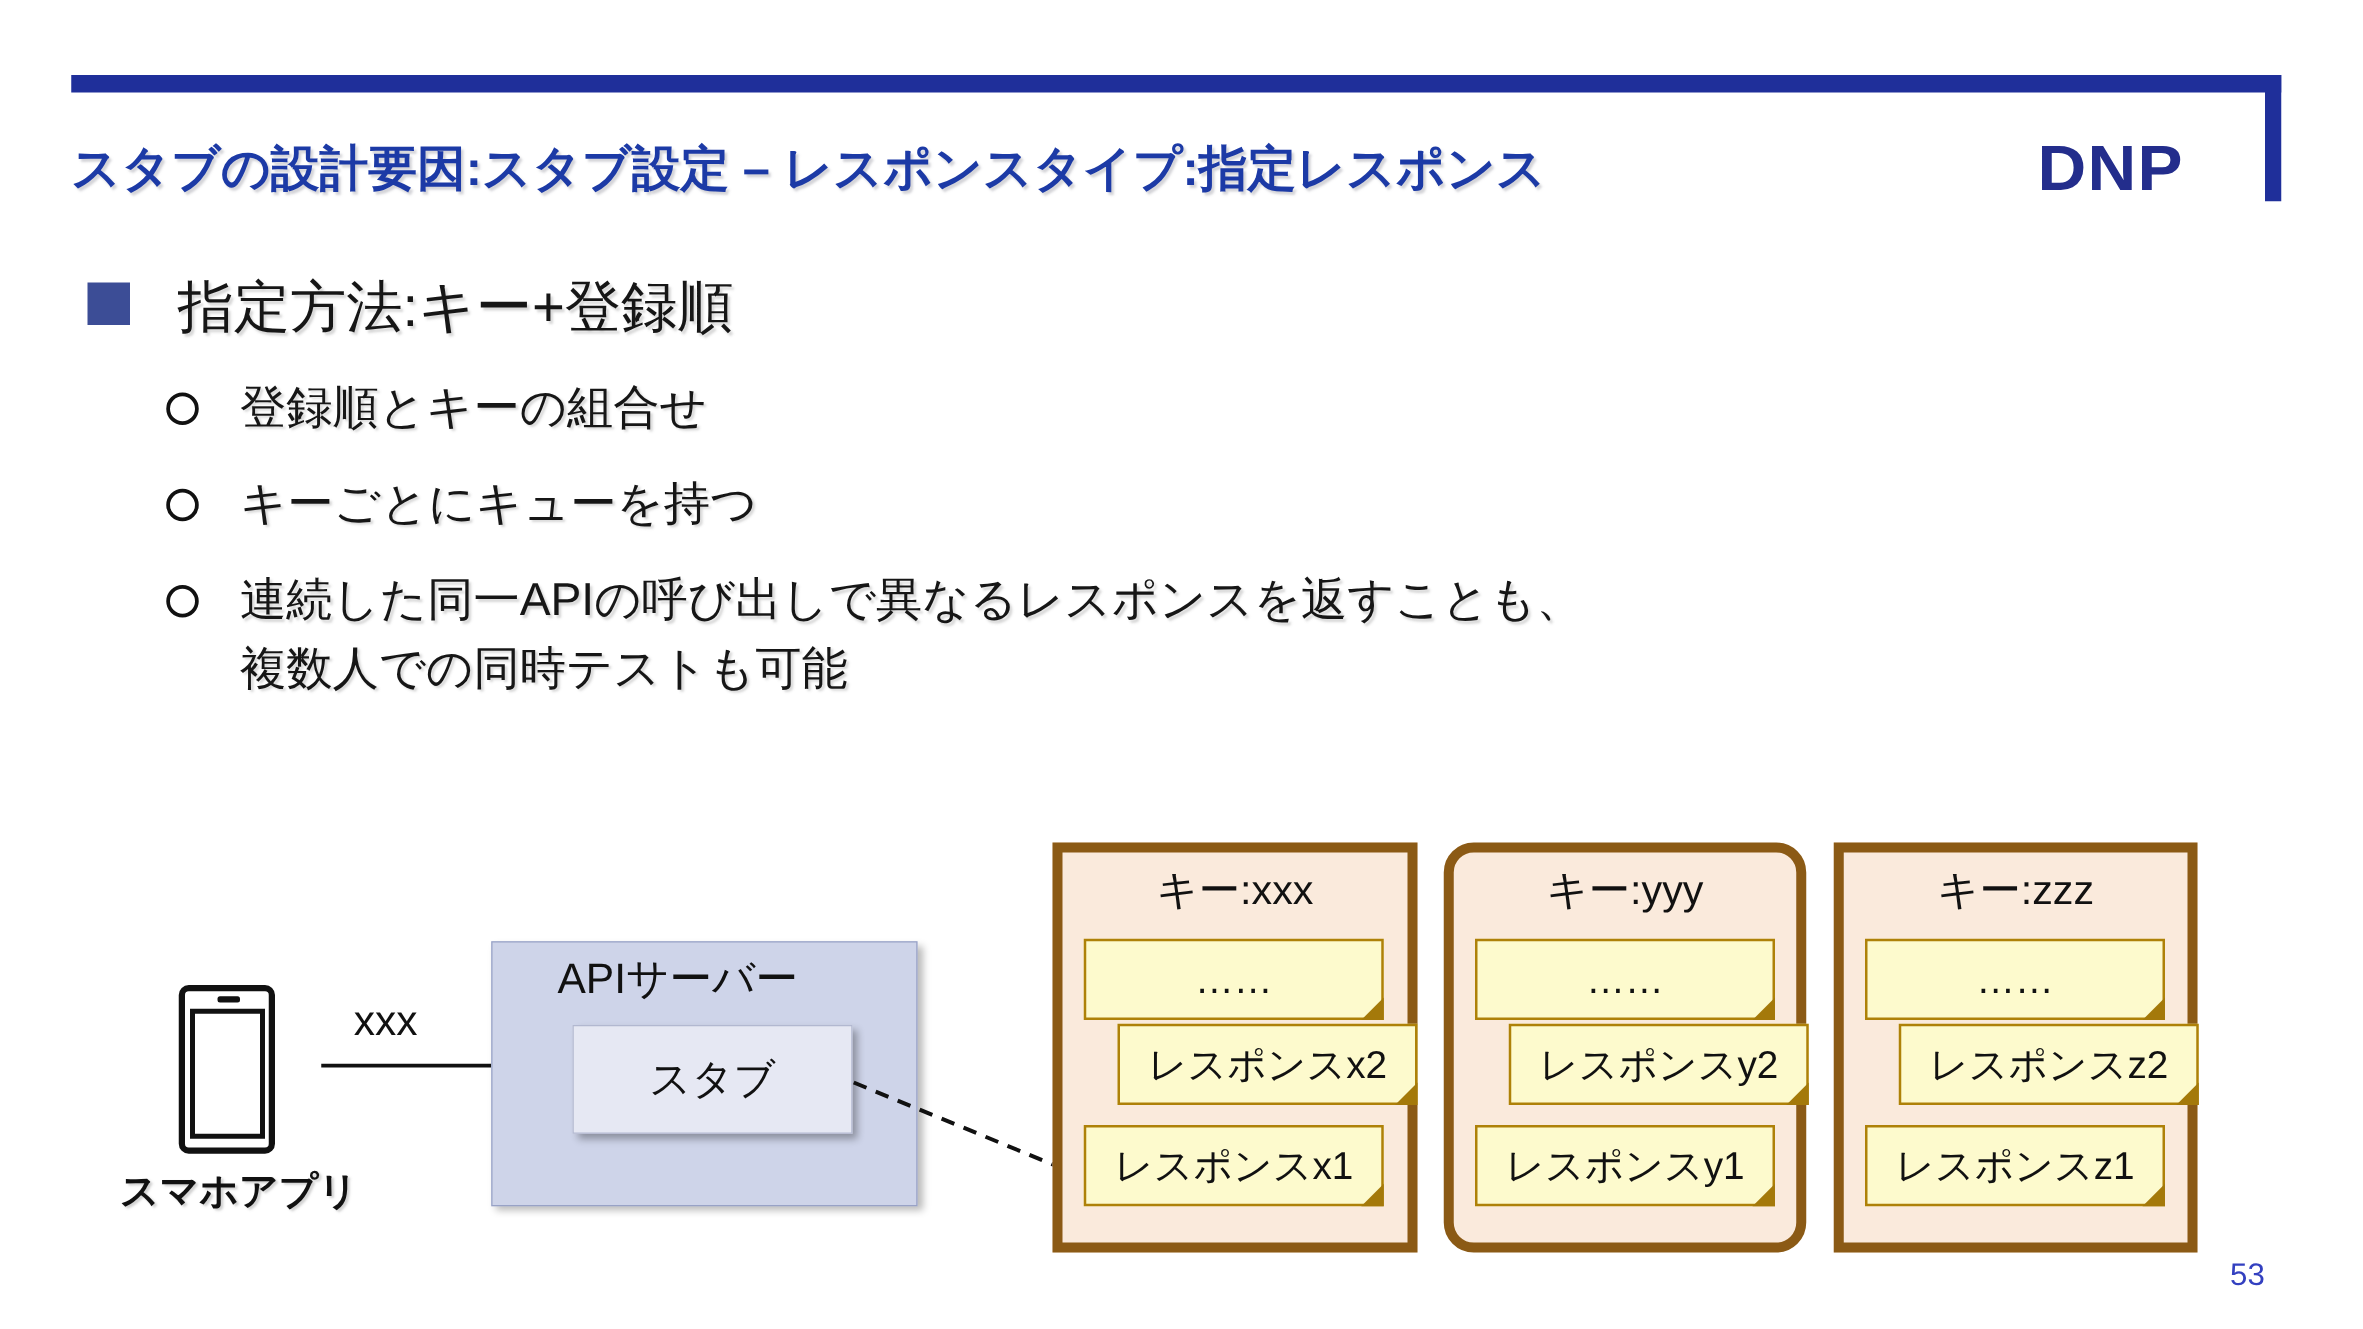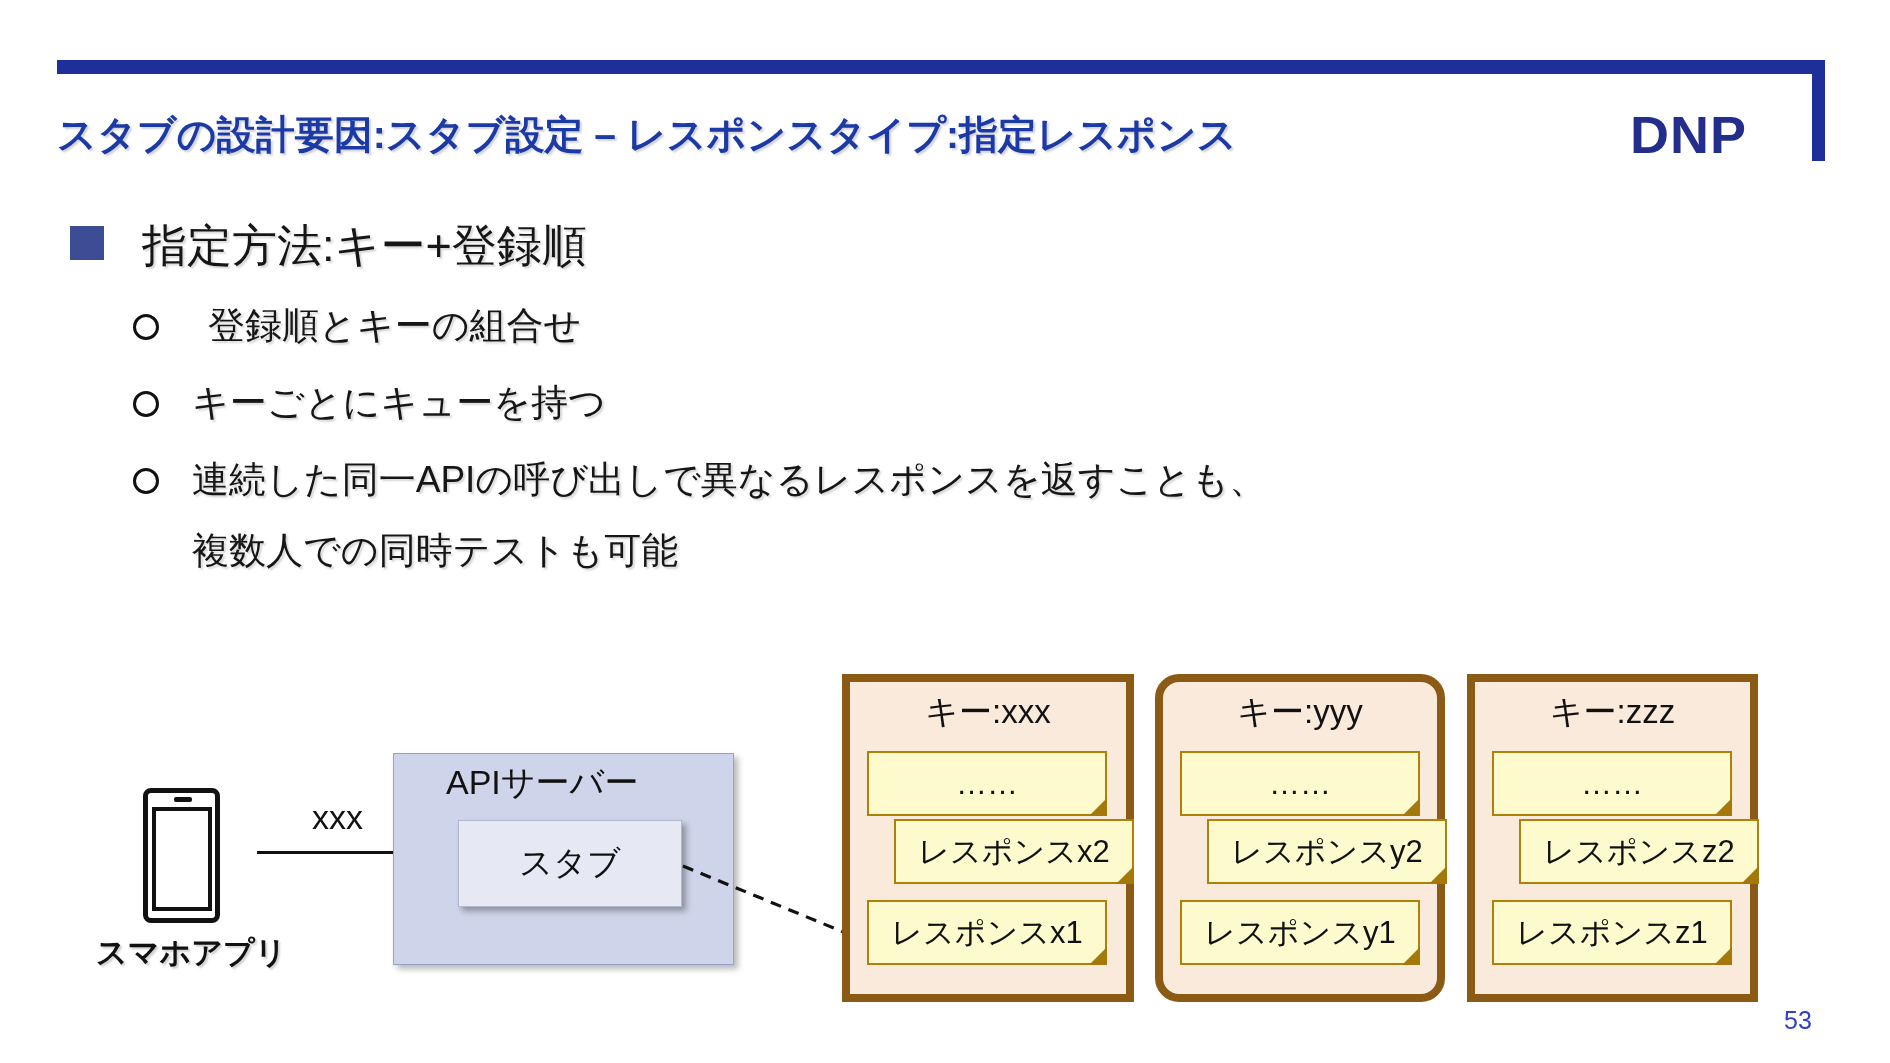--- a/index.html
+++ b/index.html
@@ -55,21 +55,21 @@
     position:absolute; left:4px; top:14px; width:52px; height:96px;
     border:4px solid #111; background:#fff;
   }
   .phone-label {
     left:96px; top:932px; width:176px; text-align:center;
     font-size:31px; font-weight:bold; color:#111;
     text-shadow:2px 2px 2px rgba(120,120,120,0.35); white-space:nowrap;
   }
 
   .conn-line { left:257px; top:851px; width:136px; height:3px; background:#111; }
-  .req-label { left:283px; top:798px; width:80px; text-align:right; font-size:34px; color:#111; }
+  .req-label { left:283px; top:798px; width:80px; text-align:left; font-size:34px; color:#111; }
 
   
   .api-box {
     left:393px; top:753px; width:339px; height:210px;
     background:#ced4e9; border:1px solid #98a2c6;
     box-shadow:4px 4px 6px rgba(0,0,0,0.28);
   }
   .api-label {
     position:absolute; left:52px; top:6px; font-size:34px; color:#111; white-space:nowrap;
   }
@@ -121,28 +121,28 @@
   <div class="abs bar-h"></div>
   <div class="abs bar-v"></div>
 
   <div class="abs title">スタブの設計要因:スタブ設定 – レスポンスタイプ:指定レスポンス</div>
   <div class="abs logo">DNP</div>
 
   <div class="abs h-square"></div>
   <div class="abs h-text">指定方法:キー+登録順</div>
 
   <div class="abs b-circle" style="top:314px;"></div>
-  <div class="abs b-text" style="top:301px;margin-left:16px;">登録順とキーの組合せ</div>
+  <div class="abs b-text" style="top:301px;">登録順とキーの組合せ</div>
 
   <div class="abs b-circle" style="top:391px;"></div>
   <div class="abs b-text" style="top:378px;">キーごとにキューを持つ</div>
 
   <div class="abs b-circle" style="top:468px;"></div>
   <div class="abs b-text" style="top:455px;">連続した同一APIの呼び出しで異なるレスポンスを返すことも、</div>
-  <div class="abs b-text" style="top:510px;margin-top:16px;">複数人での同時テストも可能</div>
+  <div class="abs b-text" style="top:510px;">複数人での同時テストも可能</div>
 
   <div class="abs phone">
     <div class="speaker"></div>
     <div class="screen"></div>
   </div>
   <div class="abs phone-label">スマホアプリ</div>
 
   <div class="abs conn-line"></div>
   <div class="abs req-label">xxx</div>
 

